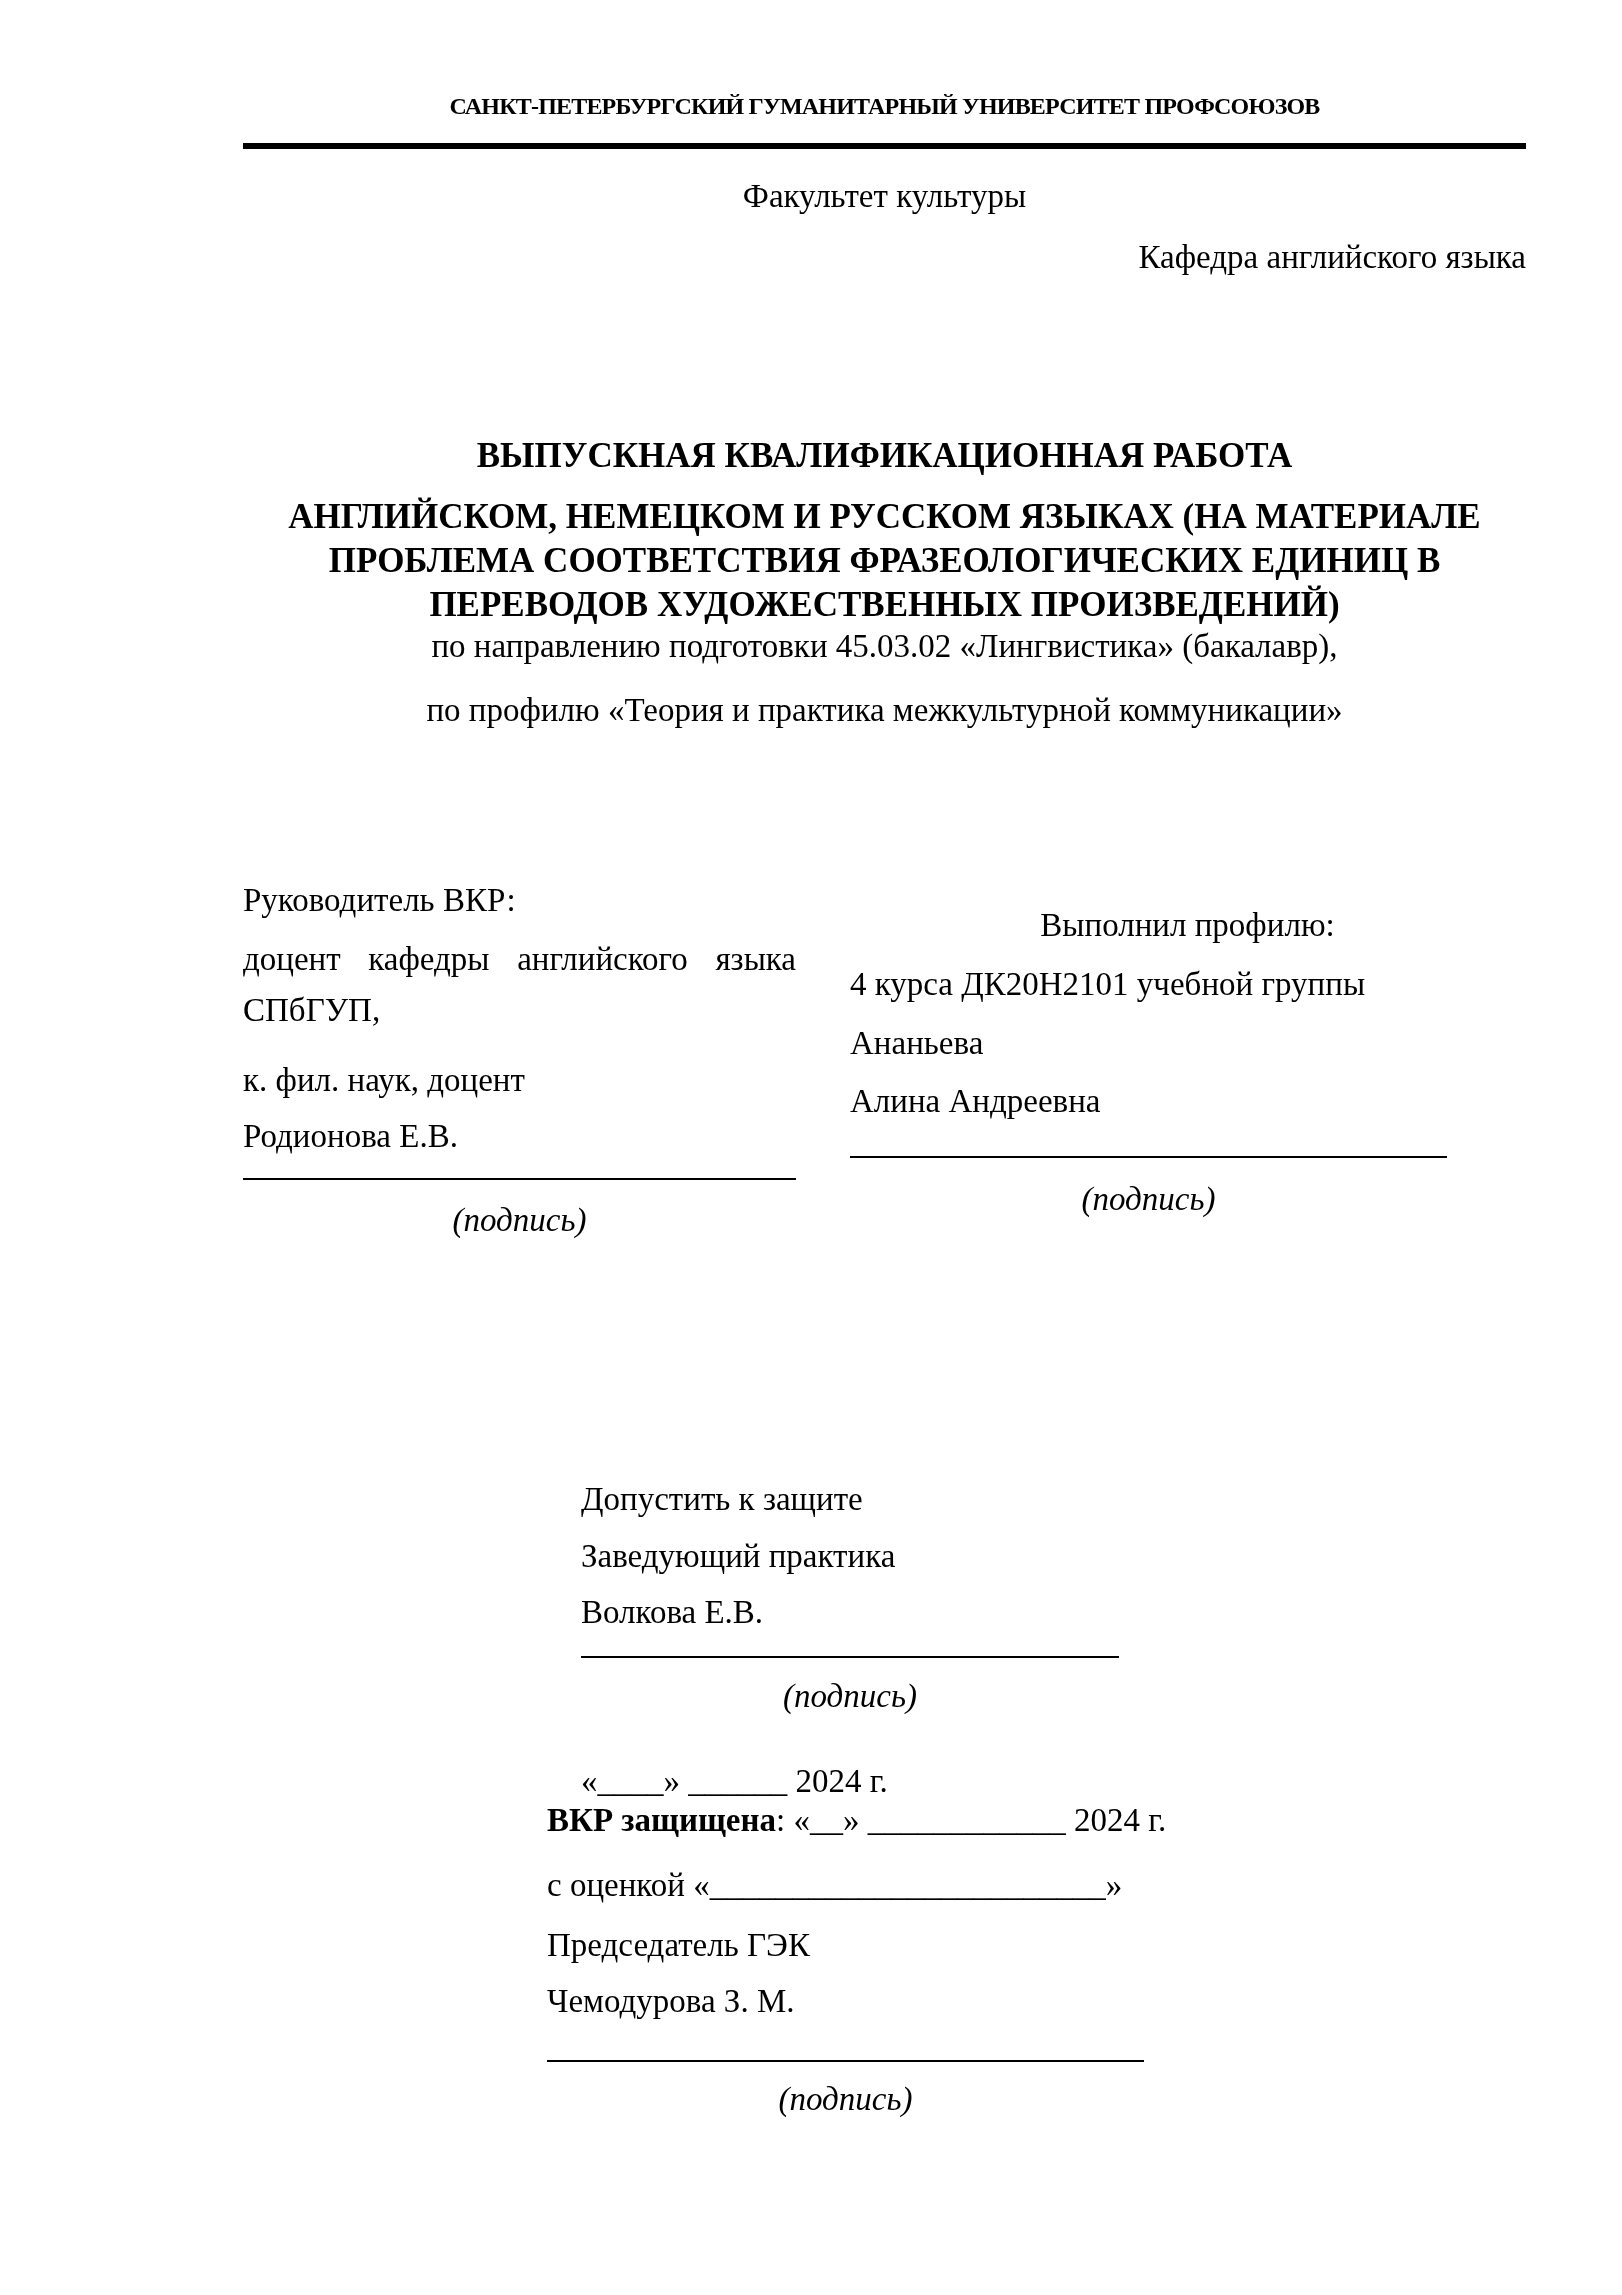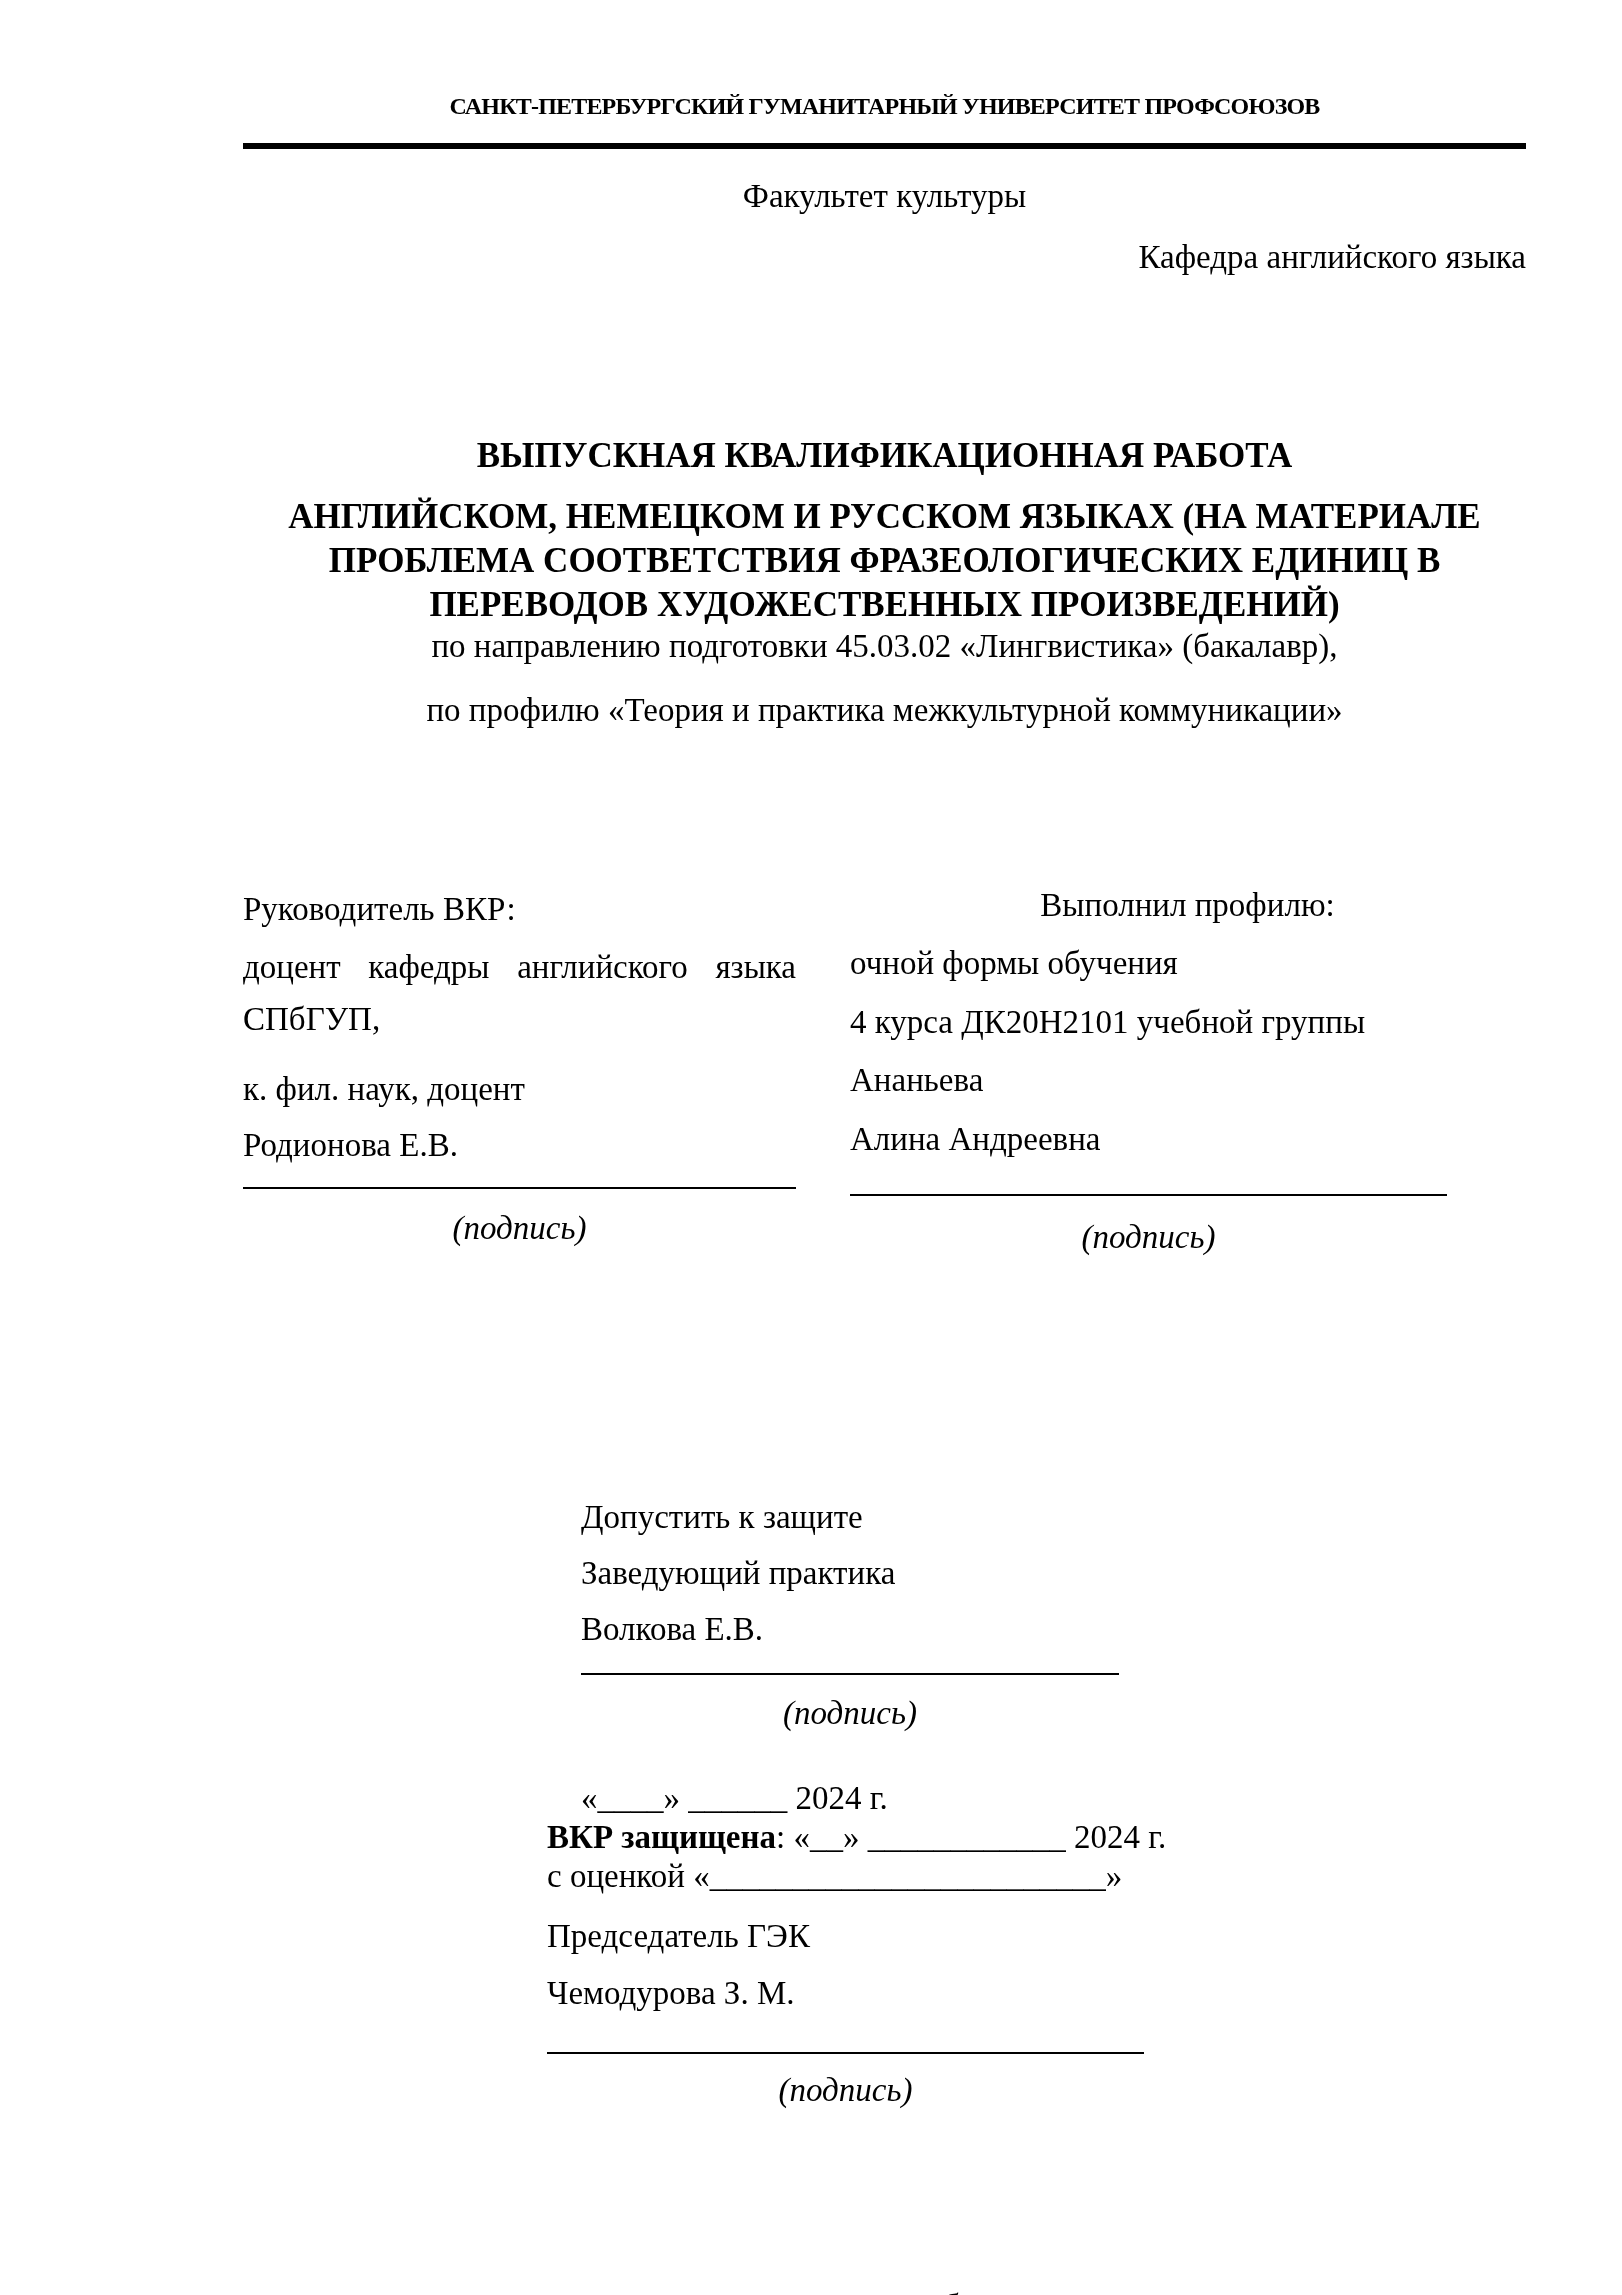--- a/index.html
+++ b/index.html
@@ -75,21 +75,21 @@
 
   .mt6  { margin-top: 4.7px; }
   .mt16 { margin-top: 12.6px; }
   .mt22 { margin-top: 17.3px; }
   .mt24 { margin-top: 19px; }
   .mt25 { margin-top: 19.6px; }
   .mt26 { margin-top: 20.4px; }
   .mt27 { margin-top: 21px; }
   .mt28 { margin-top: 22px; }
   .mt31 { margin-top: 24px; }
-  .mt33 { }
+  .mt33 { margin-top: 26px; }
   .mt40 { margin-top: 31px; }
   .mt45 { margin-top: 35px; }
   .mt50 { margin-top: 39px; }
   .mt58 { margin-top: 46px; }
 
   .footer-city { margin-top: 177px; text-align: center; }
   .footer-year { margin-top: 35px; text-align: center; }
 </style>
 </head>
 <body>
@@ -115,21 +115,20 @@
       <p>Руководитель ВКР:</p>
       <p class="justify-line mt25">доцент кафедры английского языка</p>
       <p class="mt16">СПбГУП,</p>
       <p class="mt40">к. фил. наук, доцент</p>
       <p class="mt22">Родионова Е.В.</p>
       <div class="sig-line w705 mt28"></div>
       <p class="sig-caption cap-w705 mt26">(подпись)</p>
     </div>
     <div class="col-right">
       <p class="centered mt6">Выполнил профилю:</p>
-      <p class="mt25">очной формы обучения</p>
       <p class="mt25">4 курса ДК20Н2101 учебной группы</p>
       <p class="mt25">Ананьева</p>
       <p class="mt25">Алина Андреевна</p>
       <div class="sig-line w760 mt45"></div>
       <p class="sig-caption cap-w760 mt28">(подпись)</p>
     </div>
   </div>
 
   <div class="cols cols-bottom">
     <div class="col-left col-left-offset">

